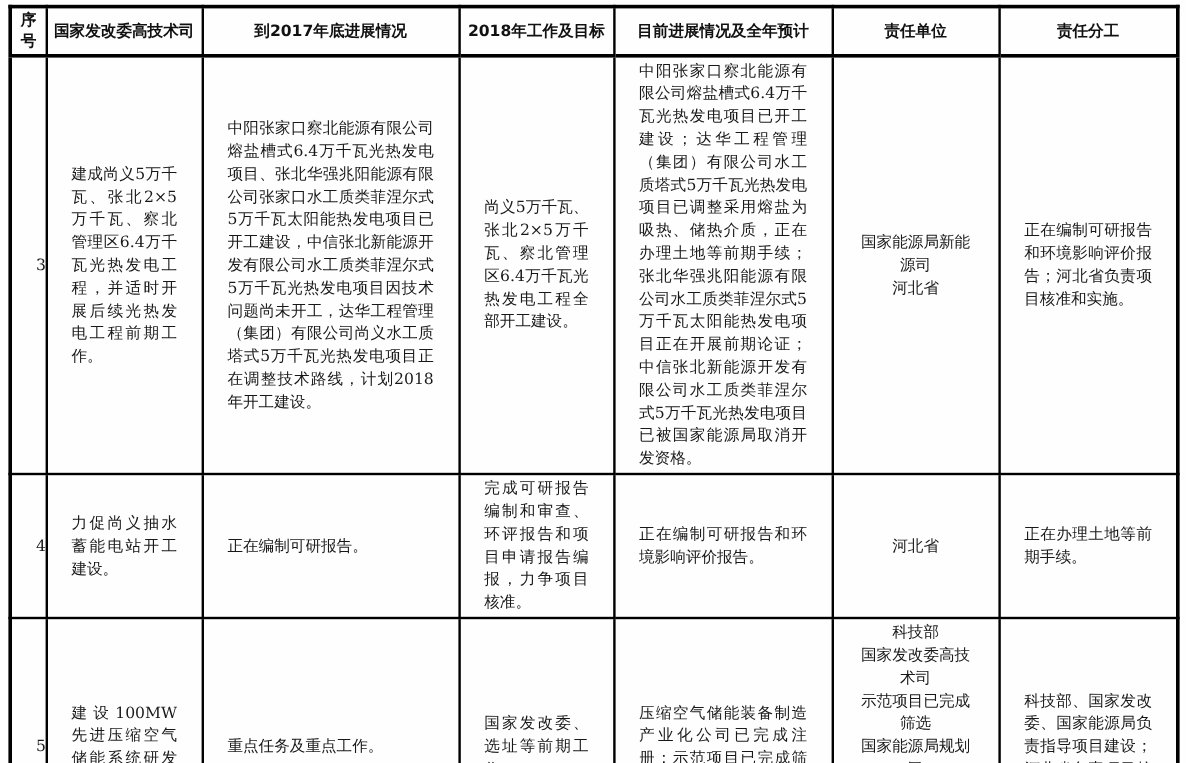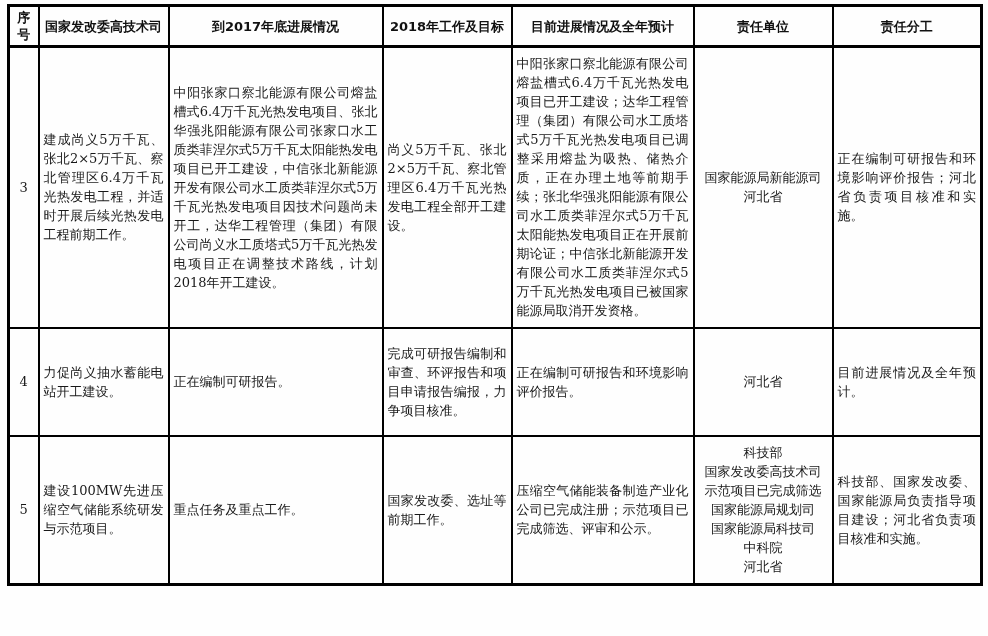--- a/index.html
+++ b/index.html
@@ -36,21 +36,21 @@
     vertical-align: middle;
     padding: 2px 3px;
     border-bottom: 3px solid #000000;
   }
   .doc-table td {
     font-family: "DejaVu Serif", "Liberation Serif", serif;
     font-size: 13px;
     line-height: 19px;
     color: #181818;
     vertical-align: middle;
-    padding: 2px 4px;
+    padding: 2px 20px;
     text-align: justify;
   }
   .doc-table td.center {
     text-align: center;
   }
   .doc-table td.pre {
     white-space: pre-line;
   }
   .doc-table tr.section-row td {
     font-family: "DejaVu Sans", "Liberation Sans", sans-serif;
@@ -97,21 +97,21 @@
 河北省</td>
         <td>正在编制可研报告和环境影响评价报告；河北省负责项目核准和实施。</td>
       </tr>
       <tr style="height:108px">
         <td class="center">4</td>
         <td>力促尚义抽水蓄能电站开工建设。</td>
         <td>正在编制可研报告。</td>
         <td>完成可研报告编制和审查、环评报告和项目申请报告编报，力争项目核准。</td>
         <td>正在编制可研报告和环境影响评价报告。</td>
         <td class="center pre">河北省</td>
-        <td>目前进展情况及全年预计。</td>
+        <td>正在办理土地等前期手续。</td>
       </tr>
       <tr style="height:149px">
         <td class="center">5</td>
         <td>建设100MW先进压缩空气储能系统研发与示范项目。</td>
         <td>重点任务及重点工作。</td>
         <td>国家发改委、选址等前期工作。</td>
         <td>压缩空气储能装备制造产业化公司已完成注册；示范项目已完成筛选、评审和公示。</td>
         <td class="center pre">科技部
 国家发改委高技术司
 示范项目已完成筛选

